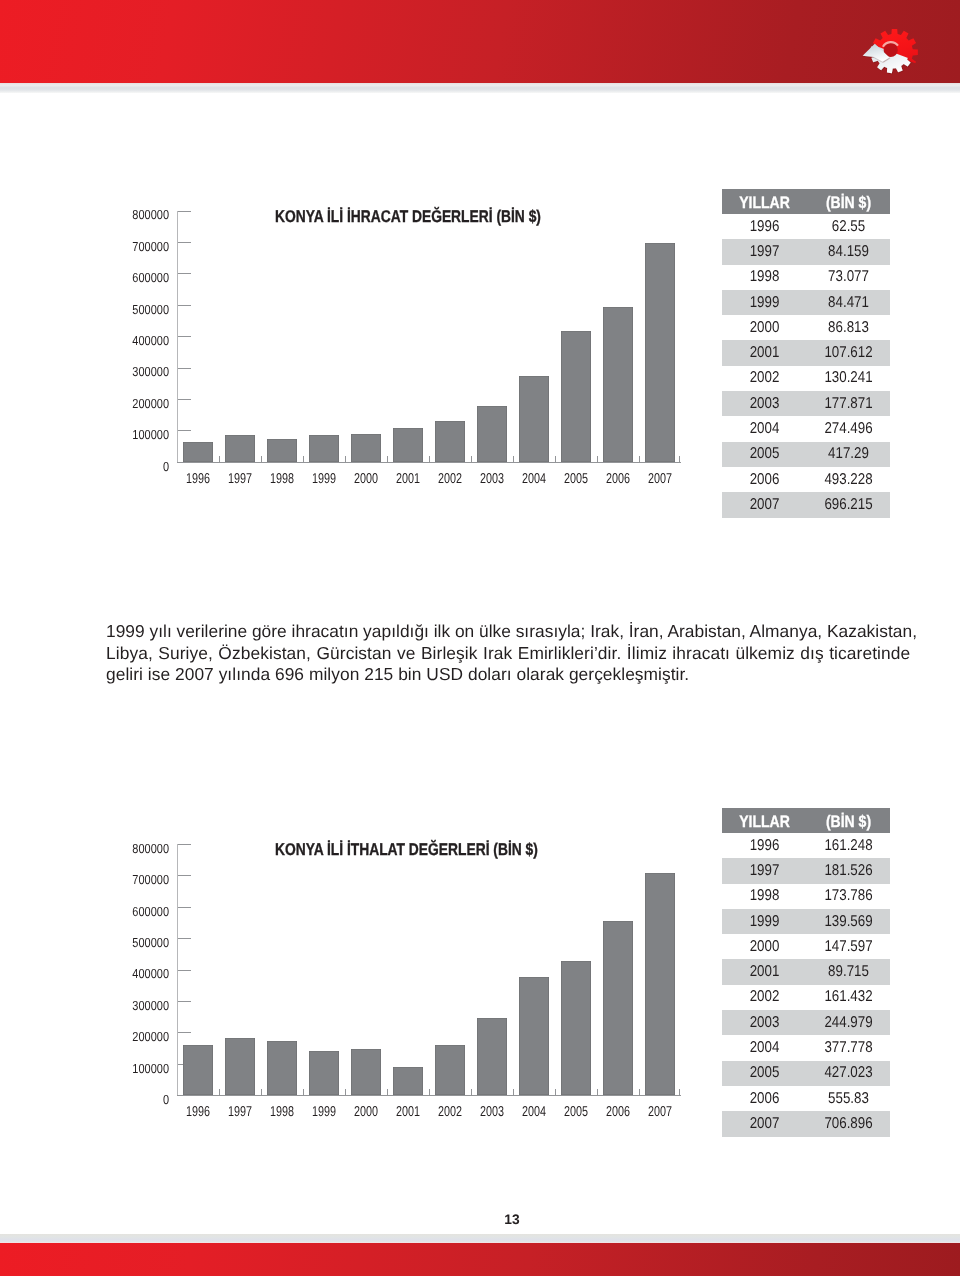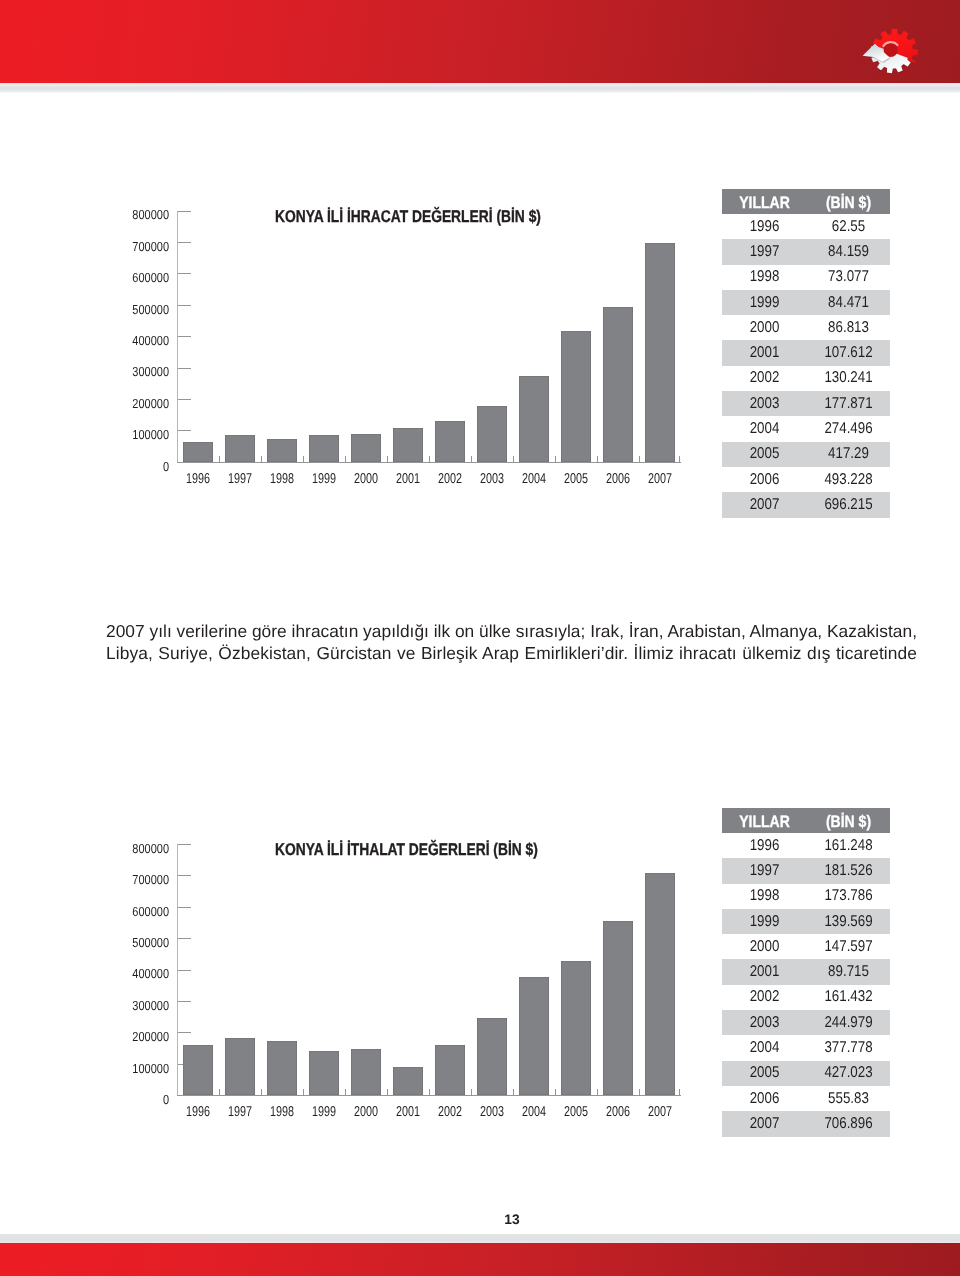--- a/index.html
+++ b/index.html
@@ -208,22 +208,23 @@
         <span class="c-year">2006</span>
         <span class="c-val">493.228</span>
       </div>
       <div class="trow alt">
         <span class="c-year">2007</span>
         <span class="c-val">696.215</span>
       </div>
     </div>
 
   <p class="para">
-      <span style="letter-spacing: 0.036px; word-spacing: -0.133px;">2007 yılı verilerine göre ihracatın yapıldığı ilk on ülke sırasıyla; Irak, İran, Arabistan, Almanya, Kazakistan,</span>
-      <span style="letter-spacing: 0.096px; word-spacing: 0.517px;">Libya, Suriye, Özbekistan, Gürcistan ve Birleşik Arap Emirlikleri’dir. İlimiz ihracatı ülkemiz dış ticaretinde</span>
+      <span style="letter-spacing: 0.036px; word-spacing: -0.133px;">1999 yılı verilerine göre ihracatın yapıldığı ilk on ülke sırasıyla; Irak, İran, Arabistan, Almanya, Kazakistan,</span>
+      <span style="letter-spacing: 0.096px; word-spacing: 0.517px;">Libya, Suriye, Özbekistan, Gürcistan ve Birleşik Irak Emirlikleri’dir. İlimiz ihracatı ülkemiz dış ticaretinde</span>
+      <span>geliri ise 2007 yılında 696 milyon 215 bin USD doları olarak gerçekleşmiştir.</span>
     </p>
 
   <div class="chart chart2" style="left: 0px; top: 0px; width: 960px; height: 1276px;">
       <div class="title" style="left: 274.5px; top: 840px;">KONYA İLİ İTHALAT DEĞERLERİ (BİN $)</div>
       <div class="axisline" style="left: 177px; top: 844px; width: 1px; height: 252.2px;"></div>
       <div class="axisline baseline" style="left: 177px; top: 1095.2px; width: 504px; height: 1px;"></div>
       <div class="ylabel" style="left: 114px; width: 55px; top: 1093px; line-height: 13px;">0</div>
       <div class="tick" style="left: 178px; top: 1064px; width: 13px; height: 1px;"></div>
       <div class="ylabel" style="left: 114px; width: 55px; top: 1061.6px; line-height: 13px;">100000</div>
       <div class="tick" style="left: 178px; top: 1032px; width: 13px; height: 1px;"></div>

